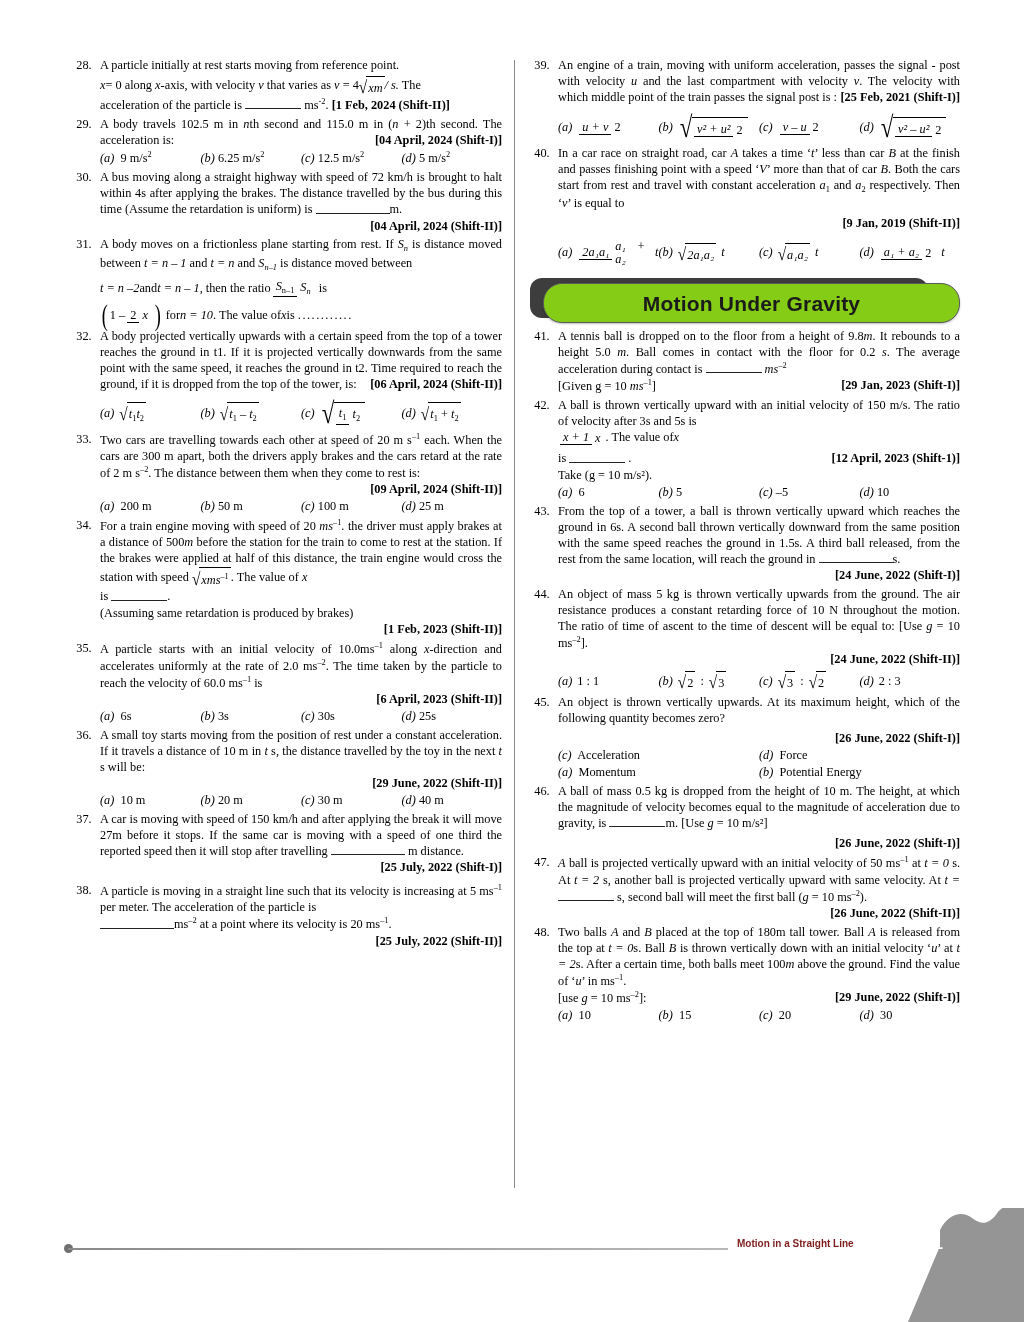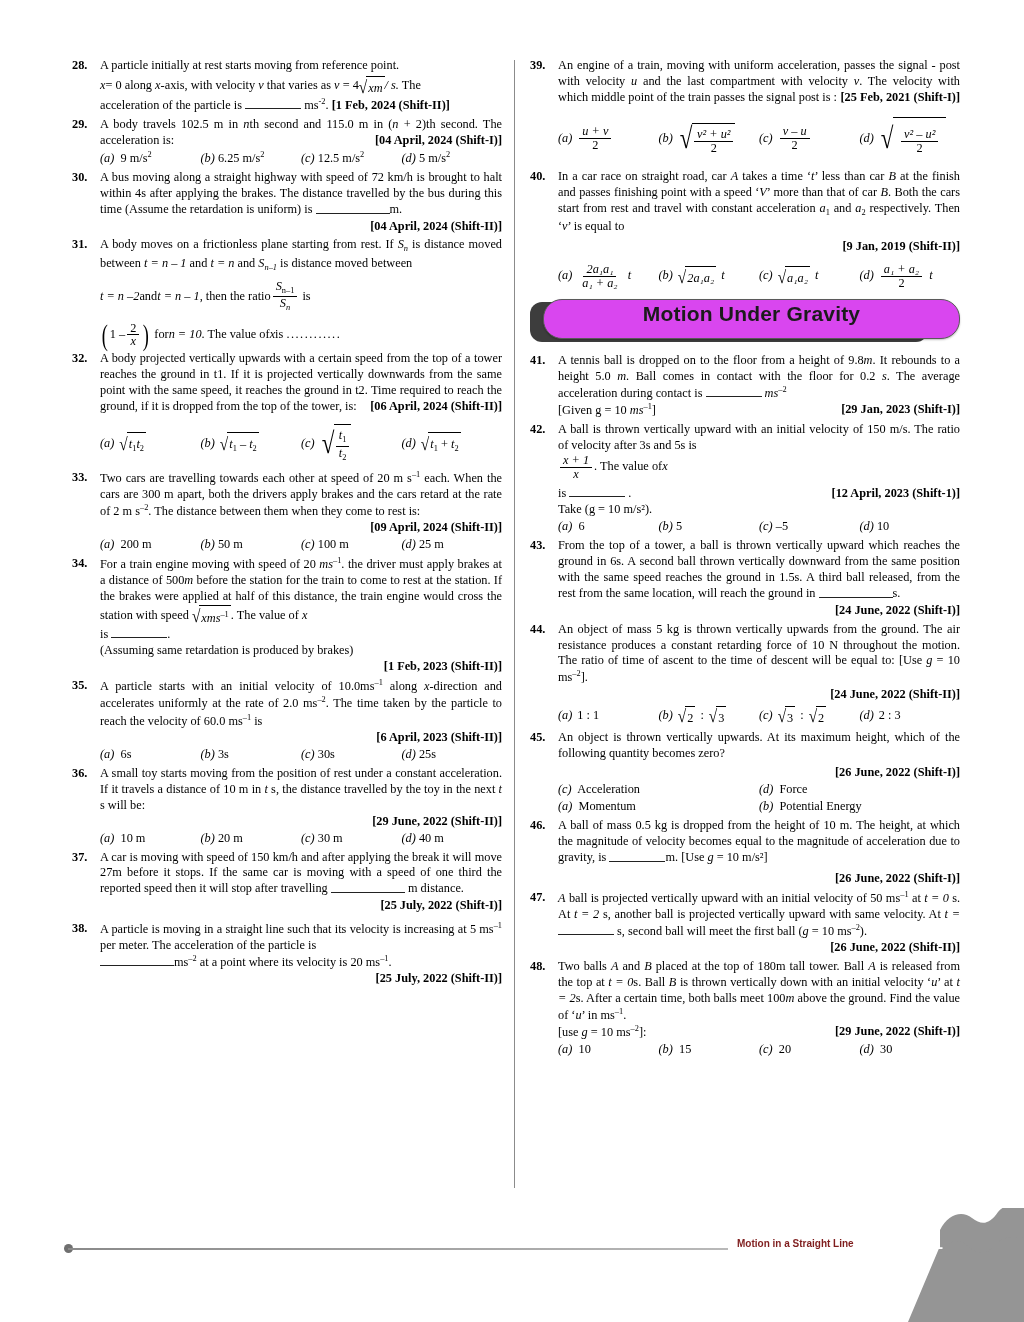--- a/index.html
+++ b/index.html
@@ -40,22 +40,22 @@
   
   .q{
     position:relative;
     padding-left:28px;
     margin-bottom:3px;
   }
   .q .num{
     position:absolute;
     left:0;top:0;
     width:24px;
-    text-align:left;
-    font-weight:bold;
+    text-align:center;
+    font-weight:normal;
     font-size:12.3px;
   }
   .q .body{display:block;}
   .q p{margin:0;}
 
   .src{
     font-weight:bold;
     white-space:nowrap;
   }
   .src-right{
@@ -83,21 +83,21 @@
     width:100%;
     margin-top:1px;
   }
   .opts > div{flex:1 1 0;}
   .opts .lbl{font-style:italic;}
   .opts.center > div{display:flex;align-items:center;gap:5px;}
 
   
   .frac{
     display:inline-flex;
-    flex-direction:column;
+    flex-direction:row;
     align-items:center;
     vertical-align:-0.55em;
     margin:0 2px;
     line-height:1.05;
   }
   .frac .top{padding:0 3px;border-bottom:1.1px solid #000;}
   .frac .bot{padding:0 3px;}
   .rad{
     display:inline-flex;
     align-items:center;
@@ -134,26 +134,26 @@
   }
   .section .shadow{
     position:absolute;
     left:0;top:3px;
     width:398px;height:40px;
     background:#3d3d3d;
     border-radius:12px;
   }
   .section .plate{
     position:absolute;
-    left:13px;top:0px;
+    left:13px;top:8px;
     right:0;height:38px;
-    background:#d946ef;
+    background:#84cc16;
     border:1.6px solid #5a5a5a;
     border-radius:19px;
-    display:flex;align-items:flex-start;justify-content:center;
+    display:flex;align-items:center;justify-content:center;
     box-shadow:0 1px 2px rgba(0,0,0,.25);
   }
   .section .plate span{
     font-family:"Liberation Sans","DejaVu Sans",sans-serif;
     font-weight:bold;
     font-size:21px;
     letter-spacing:.2px;
     color:#1b1b1b;
   }
 
@@ -429,21 +429,21 @@
               <span class="lbl">(c)</span>
               <span class="frac">
                   <span class="top it">v – u</span>
                   <span class="bot">2</span>
                 </span>
             </div>
             <div>
               <span class="lbl">(d)</span>
               <span class="rad radbig">
                   <span class="sign">√</span>
-                  <span class="arg"><span class="frac" style="margin:6px;vertical-align:middle;">
+                  <span class="arg"><span class="frac" style="margin:0;vertical-align:middle;">
                       <span class="top it">v² – u²</span>
                       <span class="bot">2</span>
                     </span></span>
                 </span>
             </div>
           </div>
         </div>
       </div>
 
       <div class="q">

